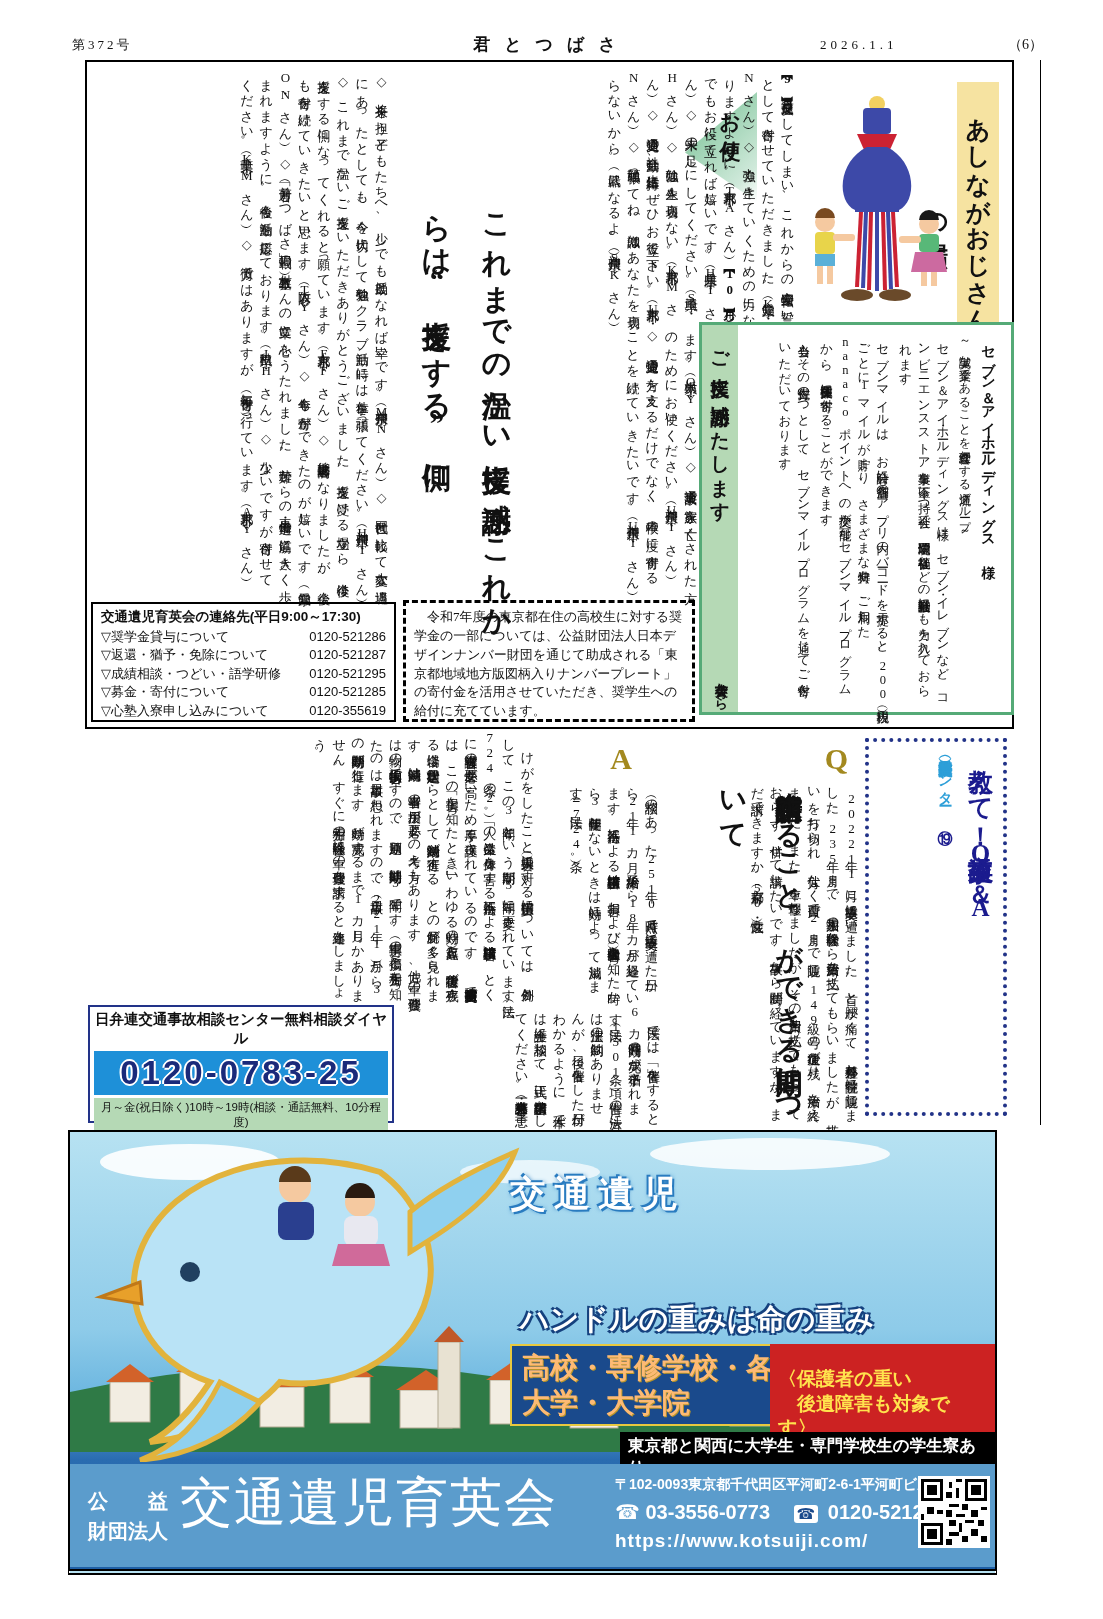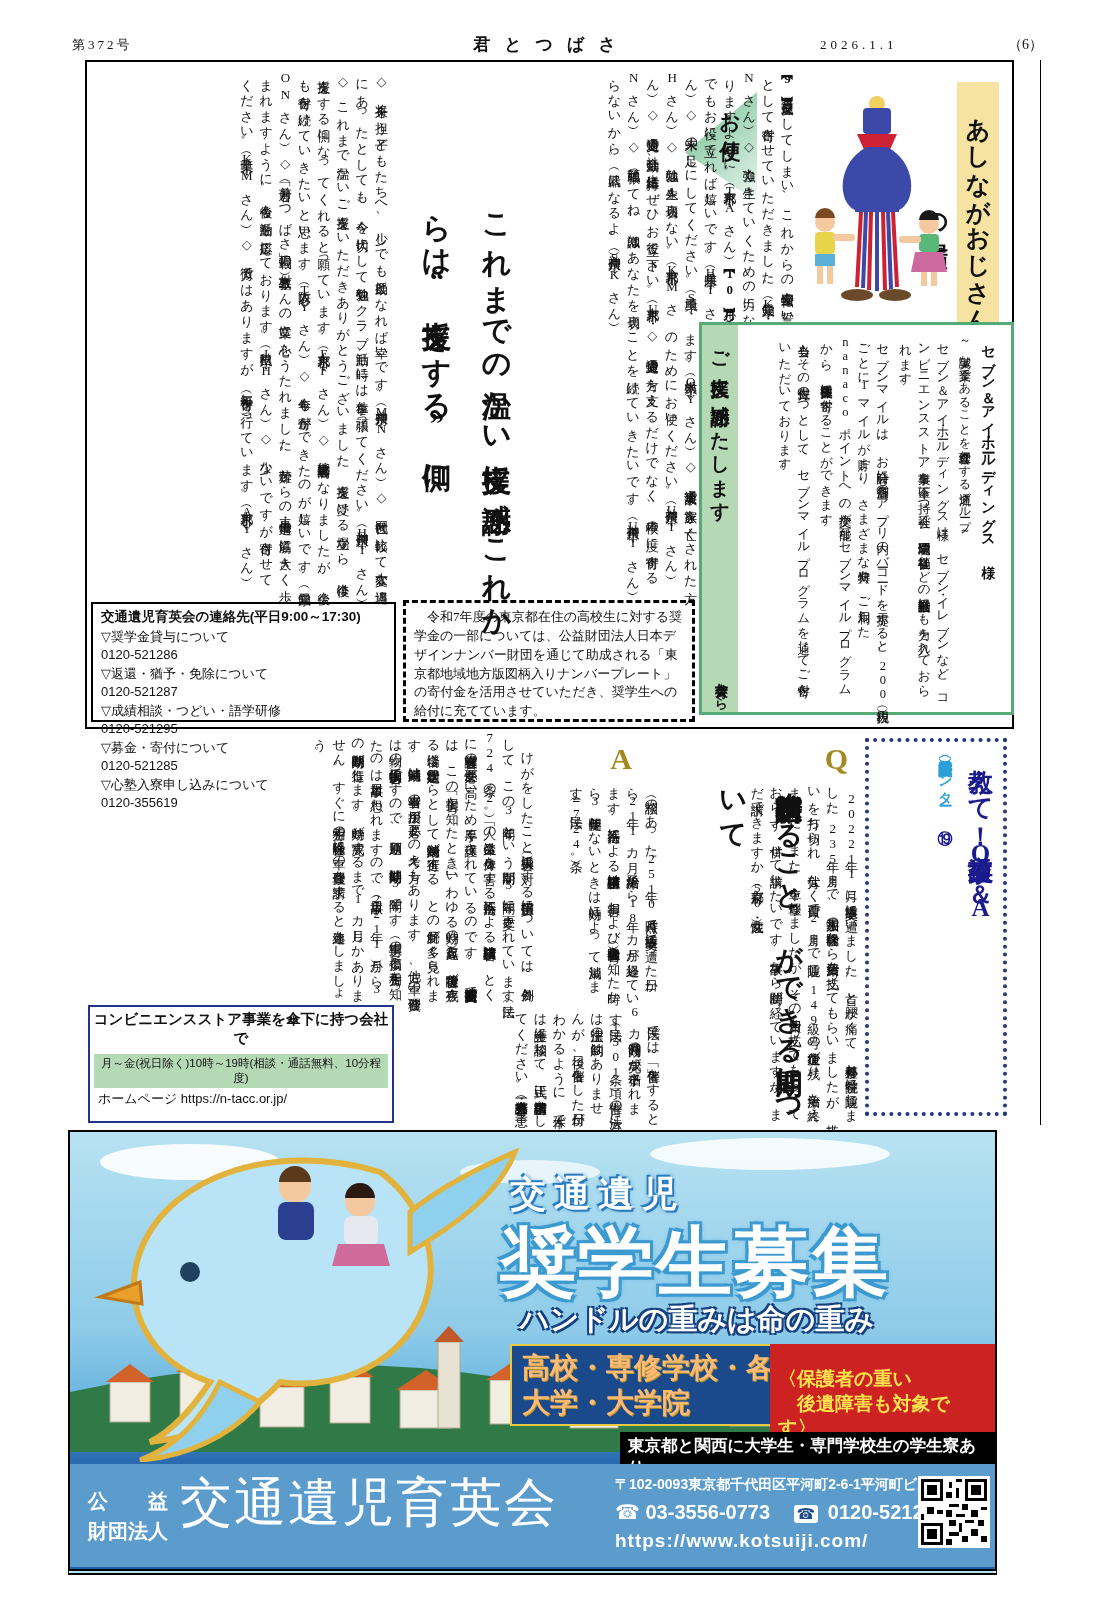--- a/index.html
+++ b/index.html
@@ -44,21 +44,21 @@
   .thanks-band-title{position:absolute;top:14px;right:5px;font-size:19px;font-weight:bold;letter-spacing:2px;}
   .thanks-band-from{position:absolute;bottom:8px;right:8px;font-size:13px;font-weight:bold;}
   .thanks-body{flex:1;padding:10px 8px;font-size:12.5px;line-height:1.5;}
   .thanks-body p{margin:0 4px;}
   .thanks-h{font-size:14px;font-weight:bold;}
   .thanks-sub{font-size:12px;}
 
   
   .contact-box{left:4px;top:540px;width:305px;height:120px;border:2px solid #000;padding:4px 8px;box-sizing:border-box;}
   .contact-title{font-size:13.5px;font-weight:bold;margin-bottom:2px;}
-  .contact-row{display:flex;justify-content:space-between;font-size:13px;line-height:1.42;flex-direction:column;}
+  .contact-row{display:flex;justify-content:space-between;font-size:13px;line-height:1.42;}
   .grant-box{left:316px;top:538px;width:292px;height:122px;border:3px dashed #000;padding:5px 8px;
              box-sizing:border-box;font-size:13px;line-height:1.45;}
 
   
   .qa-section{left:85px;top:728px;width:925px;height:397px;}
   .qa-titlebox{right:3px;top:10px;width:142px;height:378px;border:4px dotted #223388;background:#fff;display:flex;flex-direction:row-reverse;justify-content:flex-start;padding:8px 6px;box-sizing:border-box;}
   .qa-title-main{font-size:25px;font-weight:bold;color:#1b1b8e;letter-spacing:1px;}
   .qa-title-sub{font-size:14px;font-weight:bold;color:#2d9fd8;margin-right:10px;}
   .qa-num{color:#1b1b8e;font-size:15px;margin-top:6px;}
   .q-mark,.a-mark{font-size:30px;font-weight:bold;color:#a3891f;font-family:"Liberation Serif",serif;}
@@ -257,21 +257,22 @@
       <span>損害賠償請求すること</span>
       <span>ができる期間について</span>
     </div>
 
     <div class="abs a-mark">A</div>
     <div class="abs v a-text1">　（相談のあった25年10月時点で）交通事故に遭った日から2年11カ月、治療終了から1年8カ月が経過しています。不法行為による損害賠償請求権は、損害および加害者（保険会社）を知った時から3年間行使しないときは時効によって消滅します（＝民法724条）。</div>
     <div class="abs v a-text2">　けがをしたこと（人身損害）に対する損害賠償については、例外として、この3年間という期間が「5年間」に変更されています（民法724条の2）。「人の生命又は身体を害する不法行為による損害賠償請求権」は、とくに被害者保護の必要性が高いため手厚く保護されているのです。　交通事故損害賠償実務では、この「損害を知ったとき」（いわゆる時効の起算点）を、後遺障害が残存する場合は症状固定日からとして消滅時効が進行する、との見解が多く見られます。消滅時効は、当事者の援用が必要との考え方もあります。　他方、車の修理費は物の損害（物的損害）ですので、原則通り、時効期間は3年間です。損害（車の損傷）と相手方を知ったのは事故日と思われますので、事故日（22年11月）から3年間の時効期間が進行します。時効が完成するまで1カ月しかありません。すぐに相手方の保険会社に車の修理費を請求すると連絡をしましょう。</div>
     <div class="abs v a-text3">　民法では、「催告」をすると6カ月間時効の完成が猶予されます（民法150条1項）。催告の方法には法律上の制約はありませんが、後日、催告をした日付がわかるように、本件では弁護士に相談して、正式に損害賠償請求をしてください。（第一東京弁護士会・林　恵子）</div>
 
     <div class="abs dial-box gothic">
-      <div class="dial-title">コンビニエンスストア事業を傘下に持つ会社で</div>
+      <div class="dial-title">日弁連交通事故相談センター無料相談ダイヤル</div>
+      <div class="dial-number">0120-0783-25</div>
       <div class="dial-hours">月～金(祝日除く)10時～19時(相談・通話無料、10分程度)</div>
       <div class="dial-home">
         <span>ホームページ</span>
         <span>https://n-tacc.or.jp/</span>
       </div>
     </div>
   </div>
 
   <div class="abs ad">
     <svg class="abs ad-clouds" viewBox="0 0 925 80">
@@ -325,21 +326,20 @@
       </g>
       <g>
         <circle cx="280" cy="70" r="15" fill="#f5c9a0"></circle>
           <path d="M265 66 a15 15 0 0 1 30 0 Z" fill="#2a1a10"></path>
         <rect x="264" y="84" width="34" height="30" rx="8" fill="#e8e8f0"></rect>
         <path d="M258 112 L304 112 L310 134 L252 134 Z" fill="#d06a9a"></path>
       </g>
     </svg>
 
     <div class="abs ad-h-small gothic">交通遺児</div>
-    <div class="abs ad-h-big gothic">奨学生募集</div>
     <div class="abs ad-tagline gothic">ハンドルの重みは命の重み</div>
 
     <div class="abs ad-schools gothic">
       <div>高校・専修学校・各種学校</div>
       <div>大学・大学院</div>
     </div>
     <div class="abs ad-note gothic">
       <div>〈保護者の重い</div>
       <div>　後遺障害も対象です〉</div>
     </div>

